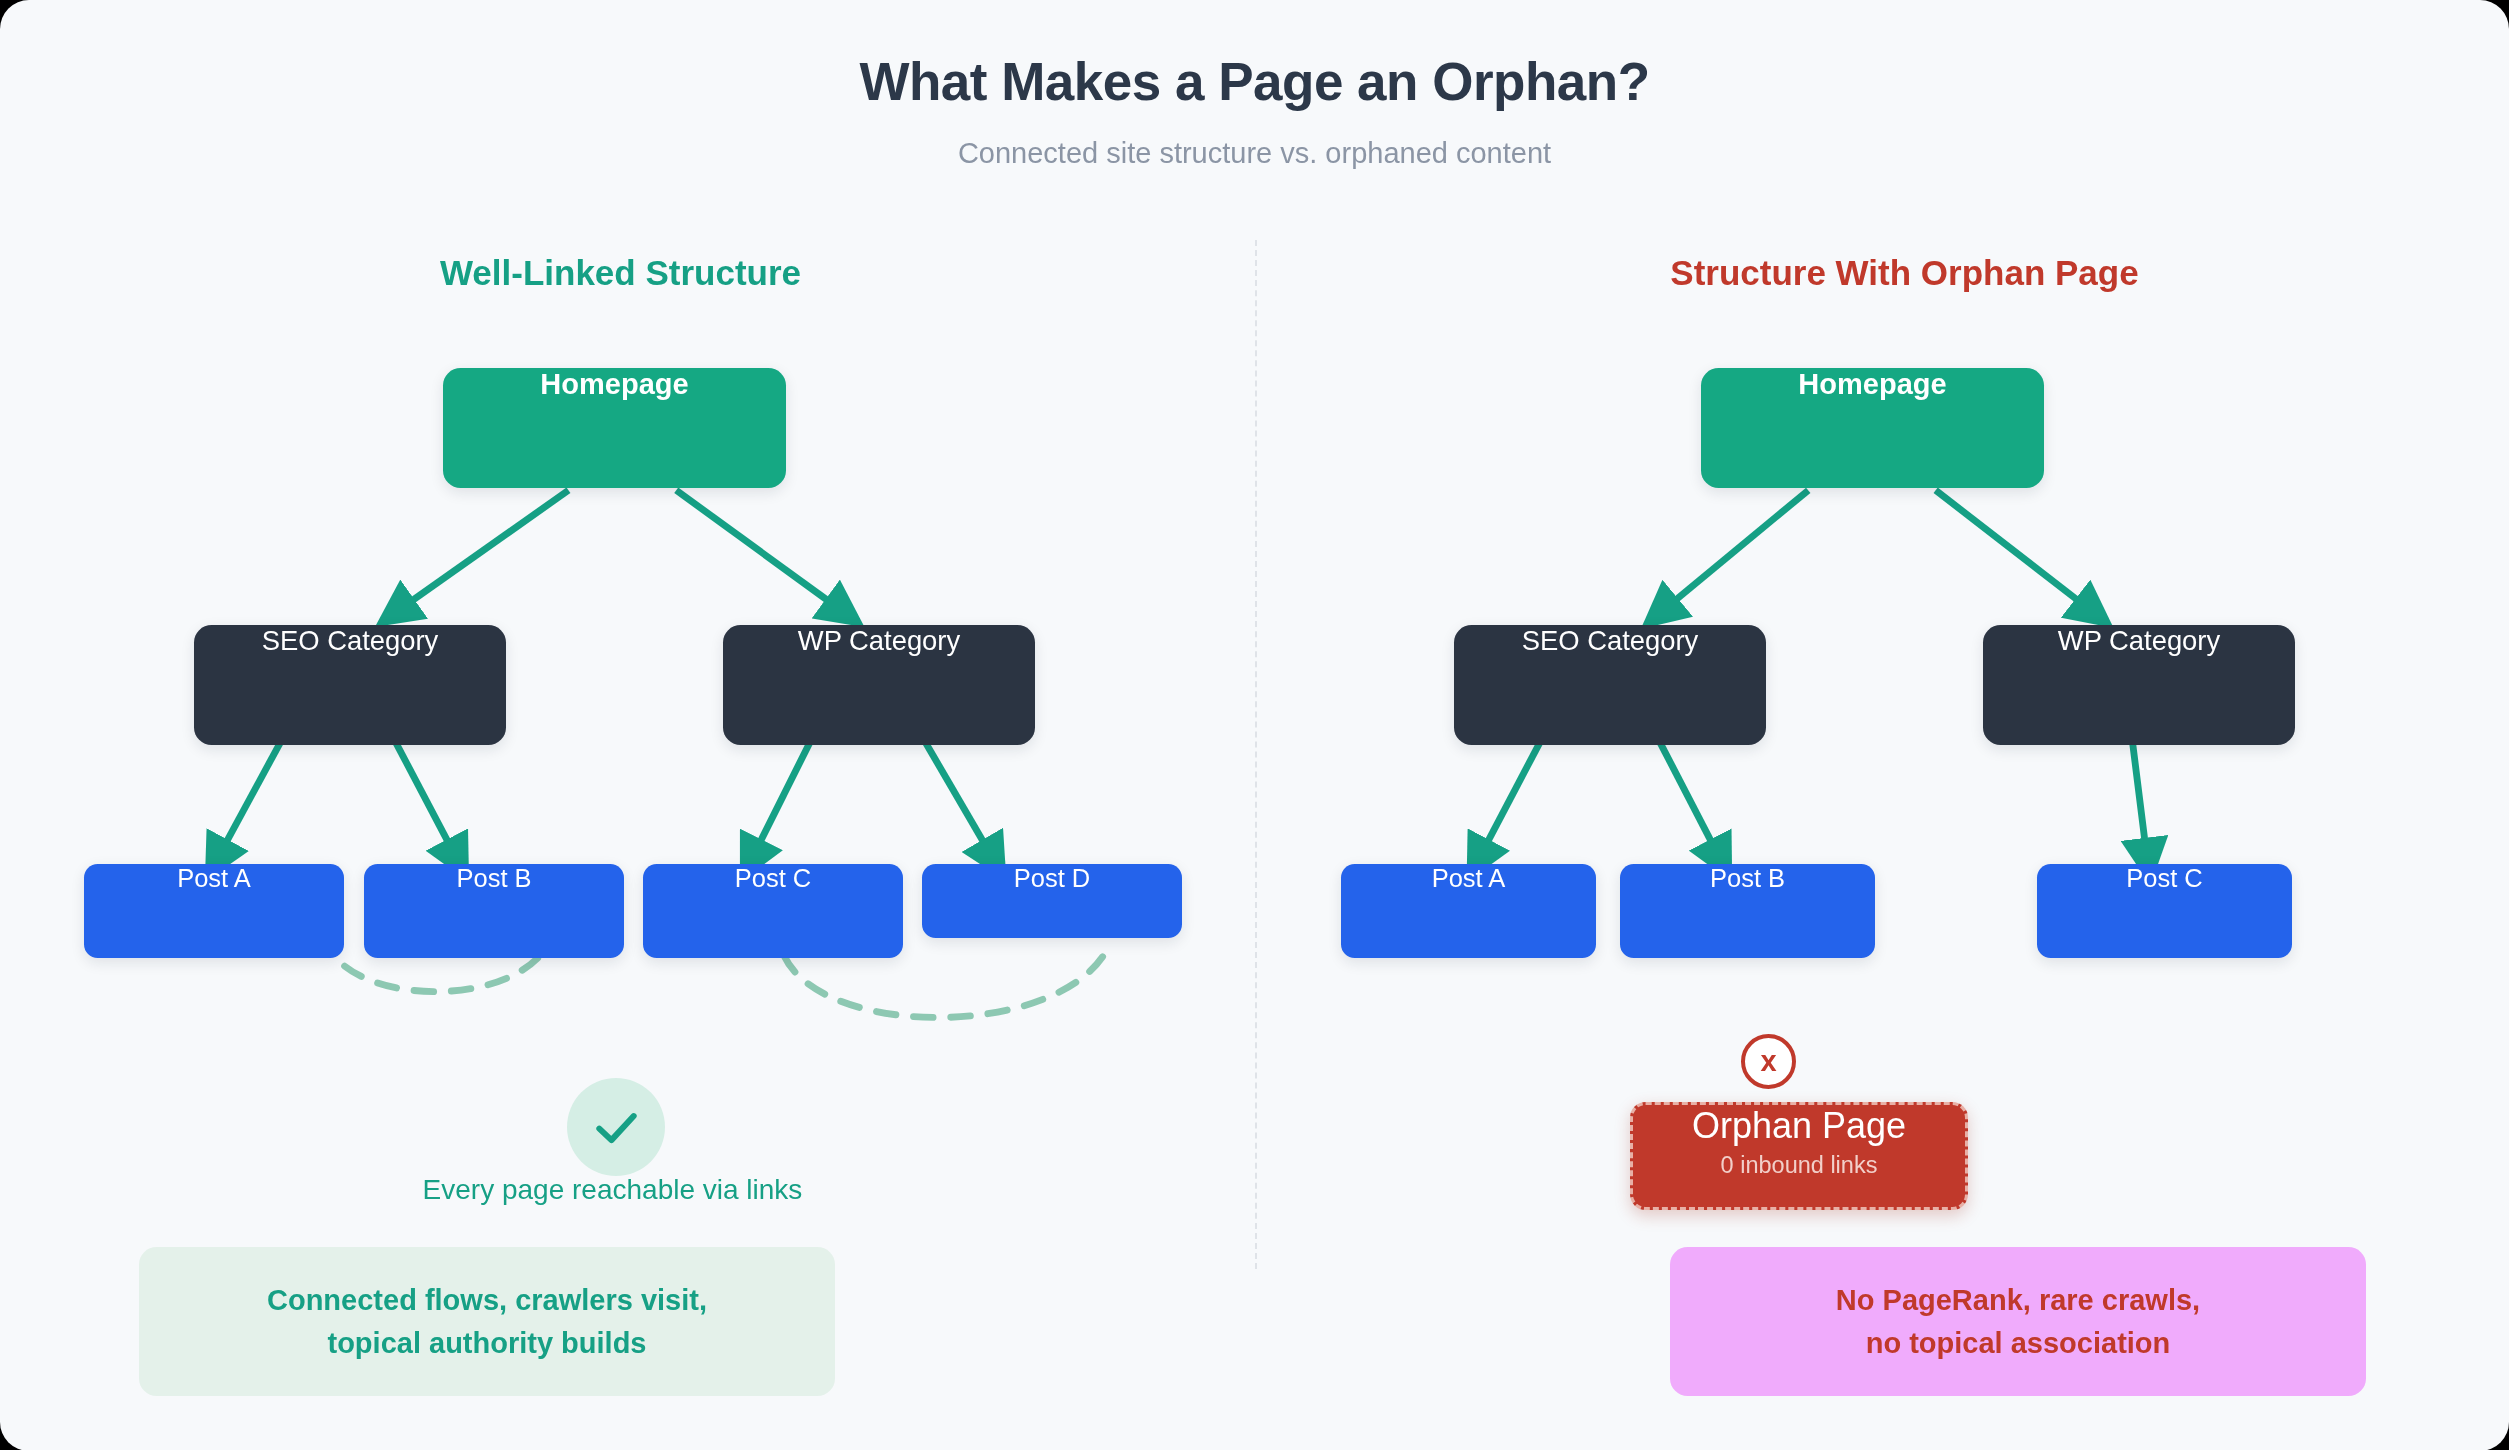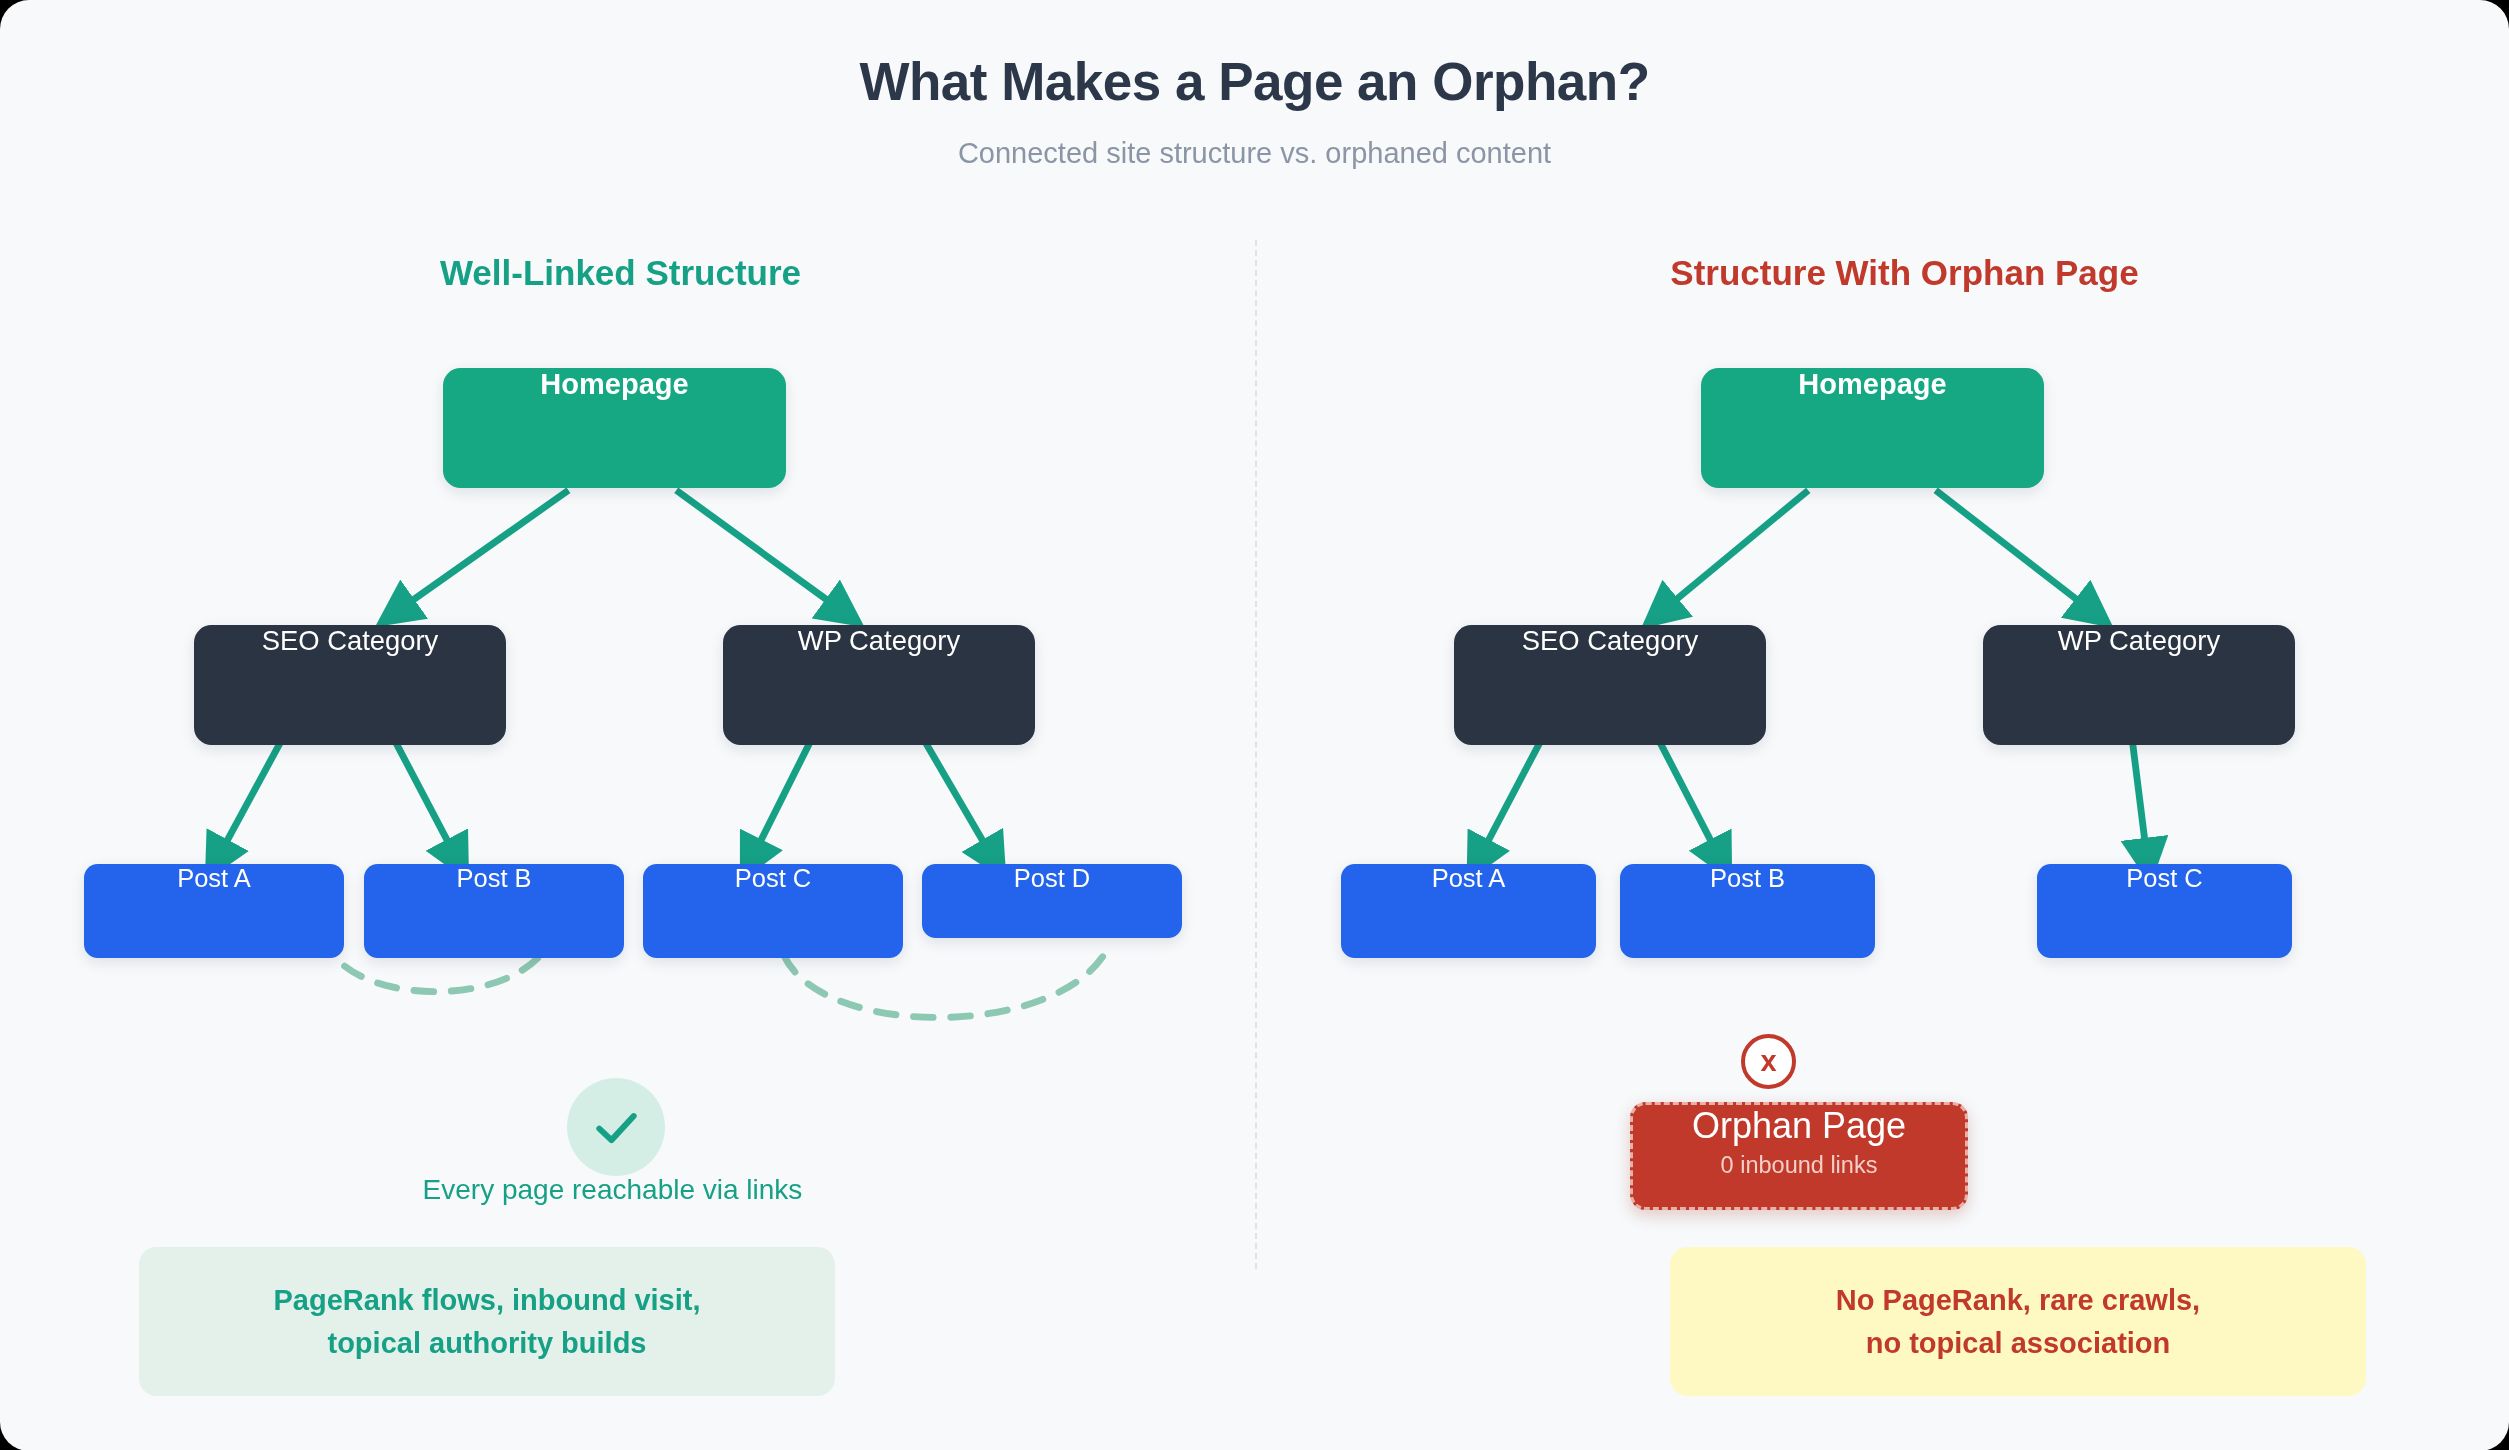--- a/index.html
+++ b/index.html
@@ -138,21 +138,21 @@
     box-sizing: border-box;
     border-radius: 17.6px;
     display: flex; flex-direction: column;
     align-items: center; justify-content: center;
     text-align: center;
     font-size: 29px;
     font-weight: bold;
     line-height: 1.45;
   }
   .footer-box.ok   { background: #e4f1ea; color: #16a085; }
-  .footer-box.bad  { background: #fef9c3; color: #c0392b; }
+  .footer-box.bad  { background: #f0abfc; color: #c0392b; }
 </style>
 </head>
 <body>
 
 <div class="canvas">
 
   <div class="title">What Makes a Page an Orphan?</div>
   <div class="subtitle">Connected site structure vs. orphaned content</div>
 
   <div class="divider"></div>
@@ -216,21 +216,21 @@
   </div>
 
   <div class="check-circle" style="left:567px; top:1078px;">
     <svg width="55" height="55" viewBox="0 0 24 24" fill="none" stroke="#16a085" stroke-width="2.6" stroke-linecap="round" stroke-linejoin="round">
       <polyline points="4.5,12.5 9.8,17.5 19.5,7"></polyline>
     </svg>
   </div>
   <div class="caption-ok" style="left:0; width:1225px; top:1174px;">Every page reachable via links</div>
 
   <div class="footer-box ok" style="left:139px; top:1247px; width:696px; height:149px;">
-    <span>PageRank flows, inbound visit,</span>
+    <span>Connected flows, crawlers visit,</span>
     <span>topical authority builds</span>
   </div>
 
   <div class="node home" style="left:1701px; top:368px; width:343px; height:120px;">
     <span>Homepage</span>
   </div>
 
   <div class="node cat" style="left:1454px; top:613px; width:312px; height:120px;">
     <span>SEO Category</span>
   </div>

